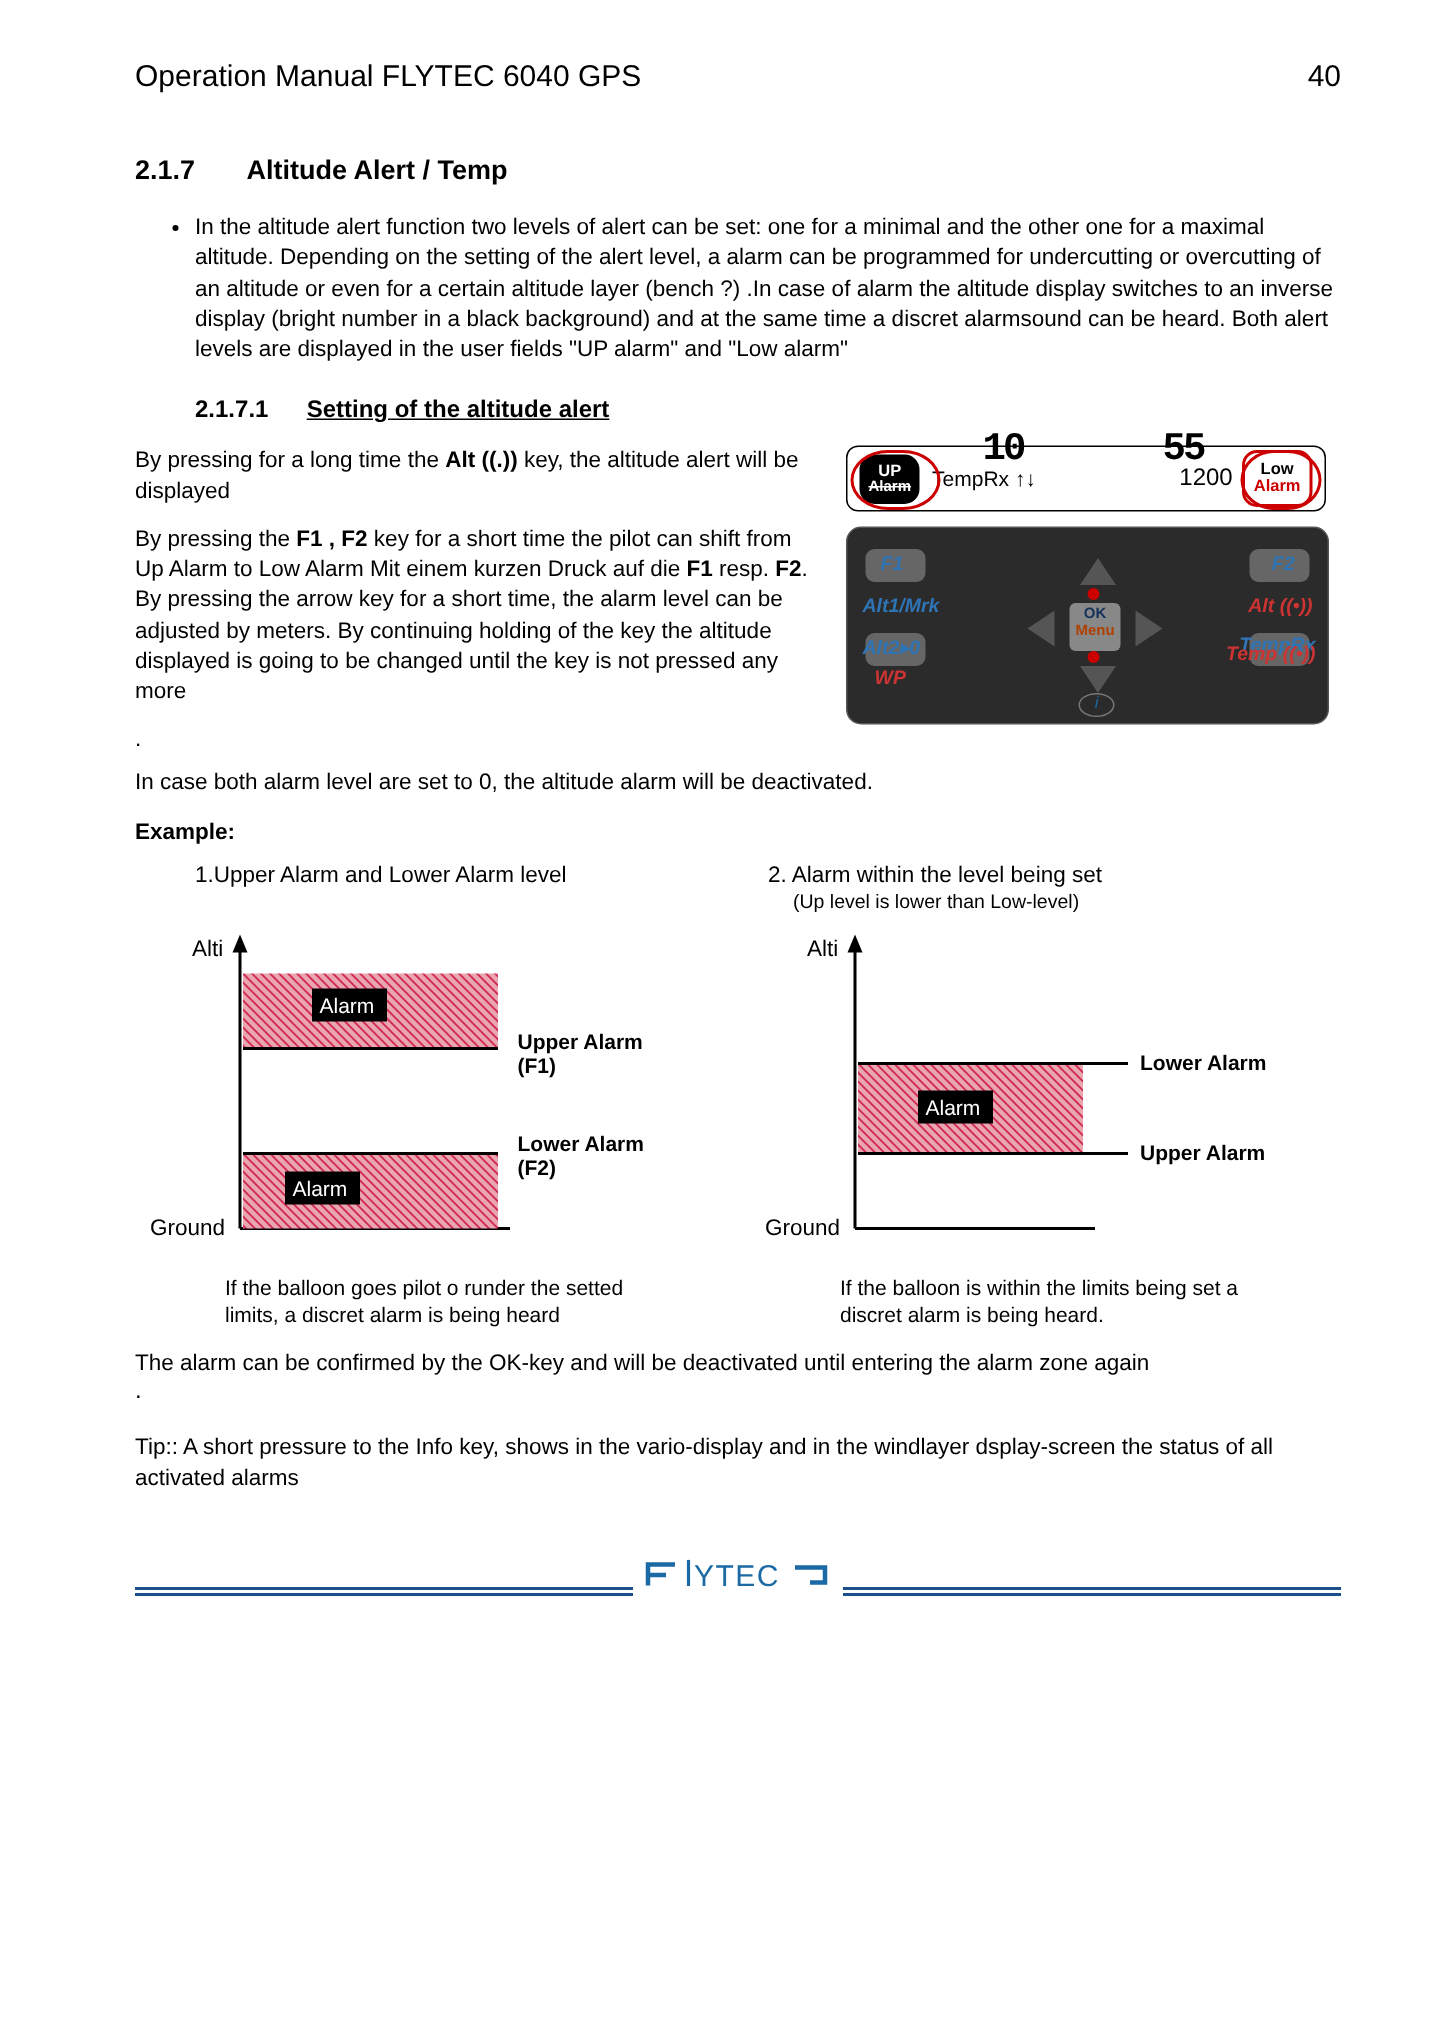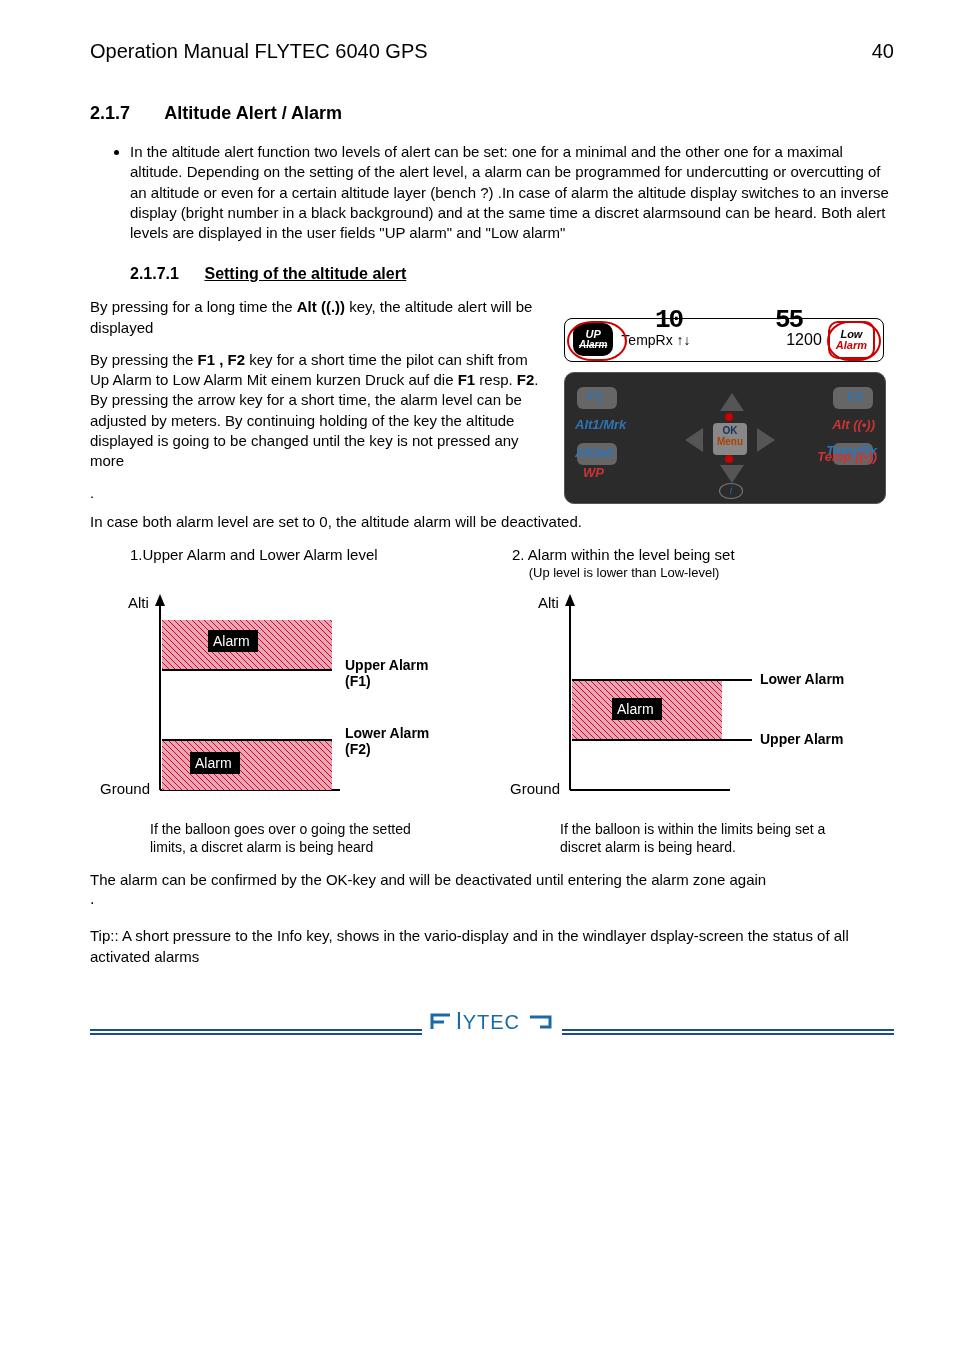--- a/index.html
+++ b/index.html
@@ -47,21 +47,20 @@
     font-weight: bold;
     margin: 0 0 14px 20px;
   }
   .subsec-num { display: inline-block; width: 70px; margin-left: 20px; }
   .subsec-title { text-decoration: underline; }
 
   .two-col {
     display: flex;
     gap: 20px;
     margin-bottom: 8px;
-    align-items: flex-end;
   }
   .left-col {
     flex: 1;
     font-size: 15px;
     line-height: 1.35;
   }
   .right-col {
     width: 330px;
   }
 
@@ -95,21 +94,20 @@
   .pill {
     display: inline-flex;
     flex-direction: column;
     align-items: center;
     justify-content: center;
     font-size: 11px;
     font-weight: bold;
     line-height: 1;
     border-radius: 10px;
     padding: 6px 6px;
-    font-style: italic;
   }
   .pill.up { background:#000; color:#fff; }
   .pill.up .strike { text-decoration: line-through; color:#fff; font-size:10px;}
   .pill.low { border:2px solid #c00; color:#000; background:#fff; }
   .pill.low .lowtxt{ font-size:11px;}
   .pill.low .alarmtxt{ color:#c00; font-weight:bold; font-size:11px;}
   .lcd-text {
     font-size: 14px;
     margin: 0 8px;
   }
@@ -236,21 +234,21 @@
 
 <div class="page">
 
   <div class="header-row">
     <span class="header-title">Operation Manual FLYTEC 6040 GPS</span>
     <span class="page-num">40</span>
   </div>
 
   <h2 class="sec">
     <span class="sec-num">2.1.7</span>
-    <span>Altitude Alert / Alarm</span>
+    <span>Altitude Alert / Temp</span>
   </h2>
 
   <ul class="bullets">
     <li>In the altitude alert function two levels of alert can be set: one for a minimal and the other one for a maximal altitude. Depending on the setting of the alert level, a alarm can be programmed for undercutting or overcutting of an altitude or even for a certain altitude layer (bench ?) .In case of alarm the altitude display switches to an inverse display (bright number in a black background) and at the same time a discret alarmsound can be heard. Both alert levels are displayed in the user fields "UP alarm" and "Low alarm"</li>
   </ul>
 
   <h3 class="subsec">
     <span class="subsec-num">2.1.7.1</span>
     <span class="subsec-title">Setting of the altitude alert</span>
   </h3>
@@ -315,20 +313,21 @@
             </div>
           </div>
           <div style="position:absolute; left:154px; bottom:4px; width:22px; height:14px; border:1px solid #777; border-radius:50%; color:#1b6aa5; font-style:italic; font-size:11px; text-align:center; line-height:13px;">i</div>
         </div>
       </div>
     </div>
   </div>
 
   <p class="after-device">In case both alarm level are set to 0, the altitude alarm will be deactivated.</p>
 
+  <div class="example-hdr">Example:</div>
 
   <div class="ex-row">
     <div>1.Upper Alarm and Lower Alarm level</div>
     <div>
       <span>2. Alarm within the level being set</span><br>
       &nbsp;&nbsp;&nbsp;&nbsp;<span class="subnote">(Up level is lower than Low-level)</span>
     </div>
   </div>
 
   <div class="charts">
@@ -355,21 +354,21 @@
         <text x="255" y="80" font-size="14" font-weight="bold">Upper Alarm</text>
         <text x="255" y="96" font-size="14" font-weight="bold">(F1)</text>
 
         <rect x="72" y="150" width="170" height="50" fill="url(#hatch)"></rect>
         <line x1="72" y1="150" x2="242" y2="150" stroke="#000" stroke-width="2"></line>
         <rect x="100" y="162" width="50" height="22" fill="#000"></rect>
         <text x="105" y="178" fill="#fff" font-size="14">Alarm</text>
         <text x="255" y="148" font-size="14" font-weight="bold">Lower Alarm</text>
         <text x="255" y="164" font-size="14" font-weight="bold">(F2)</text>
       </svg>
-      <div class="chart-caption">If the balloon goes over o going the setted limits, a discret  alarm is being heard</div>
+      <div class="chart-caption">If the balloon goes pilot o runder the setted limits, a discret  alarm is being heard</div>
     </div>
 
     <div class="chart-box">
       <svg class="chart-svg" width="390" height="220" viewBox="0 0 390 220">
         <line x1="70" y1="10" x2="70" y2="200" stroke="#000" stroke-width="2"></line>
         <polygon points="70,4 65,16 75,16" fill="#000"></polygon>
         <line x1="70" y1="200" x2="230" y2="200" stroke="#000" stroke-width="2"></line>
         <text x="38" y="18" font-size="15">Alti</text>
         <text x="10" y="204" font-size="15">Ground</text>
 

